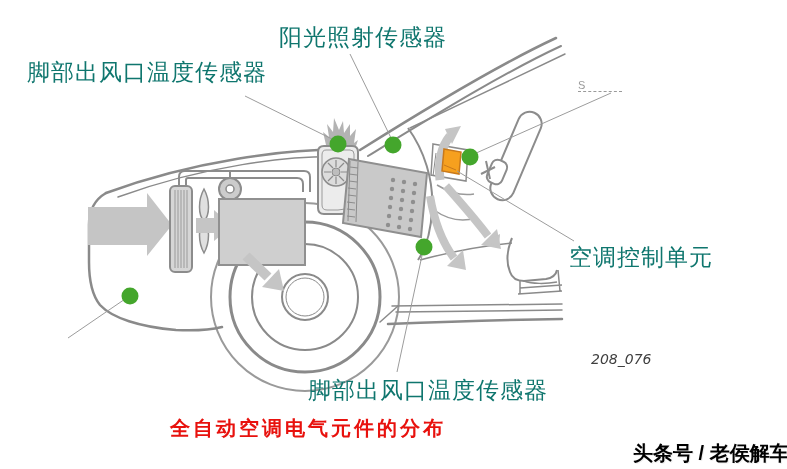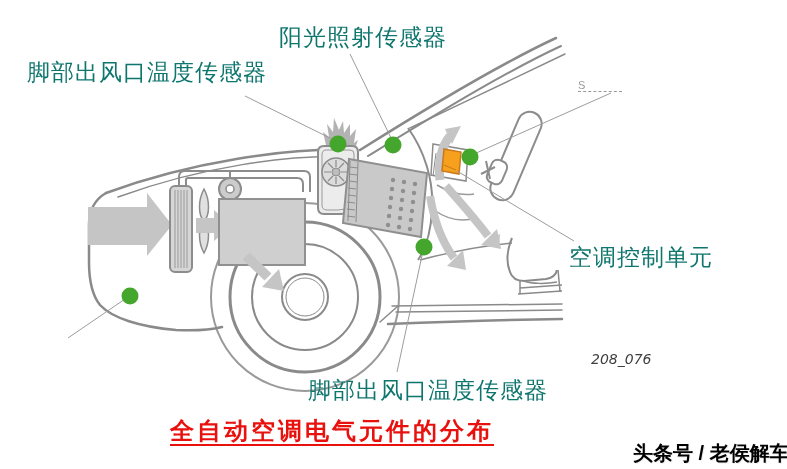--- a/index.html
+++ b/index.html
@@ -5,22 +5,22 @@
   html,body{margin:0;padding:0;background:#fff;}
   #stage{position:relative;width:787px;height:469px;background:#ffffff;overflow:hidden;
          font-family:"Liberation Sans", sans-serif;}
   #car-svg{position:absolute;left:0;top:0;width:787px;height:469px;}
   .lbl{position:absolute;color:#0f766e;font-size:23px;letter-spacing:1px;white-space:nowrap;
        font-family:Liberation Mono, monospace;}
   .remnant{position:absolute;left:578px;top:79px;font-size:11px;color:#9a9a9a;
            border-bottom:1px dashed #9a9a9a;width:44px;font-family:"Liberation Sans",sans-serif;}
   .fig-num{position:absolute;left:591px;top:351px;font-size:14px;font-style:italic;
            color:#3f3f3f;font-family:"DejaVu Sans", sans-serif;}
-  .title{position:absolute;left:170px;top:415px;width:400px;font-size:24px;font-weight:bold;
-         letter-spacing:3px;color:#e8110d;text-decoration:underline;text-underline-offset:5px;
+  .title{position:absolute;left:170px;top:415px;width:400px;font-size:20px;font-weight:bold;
+         letter-spacing:3px;color:#e8110d;text-underline-offset:5px;
          text-decoration-thickness:2px;white-space:nowrap;font-family:"Liberation Sans",sans-serif;}
   .watermark{position:absolute;left:633px;top:440px;font-size:20px;font-weight:bold;
              color:#000000;text-shadow:1px 1px 0 #efefef;white-space:nowrap;
              font-family:"Liberation Sans",sans-serif;}
 </style>
 </head>
 <body>
 
 <div id="stage">
 

